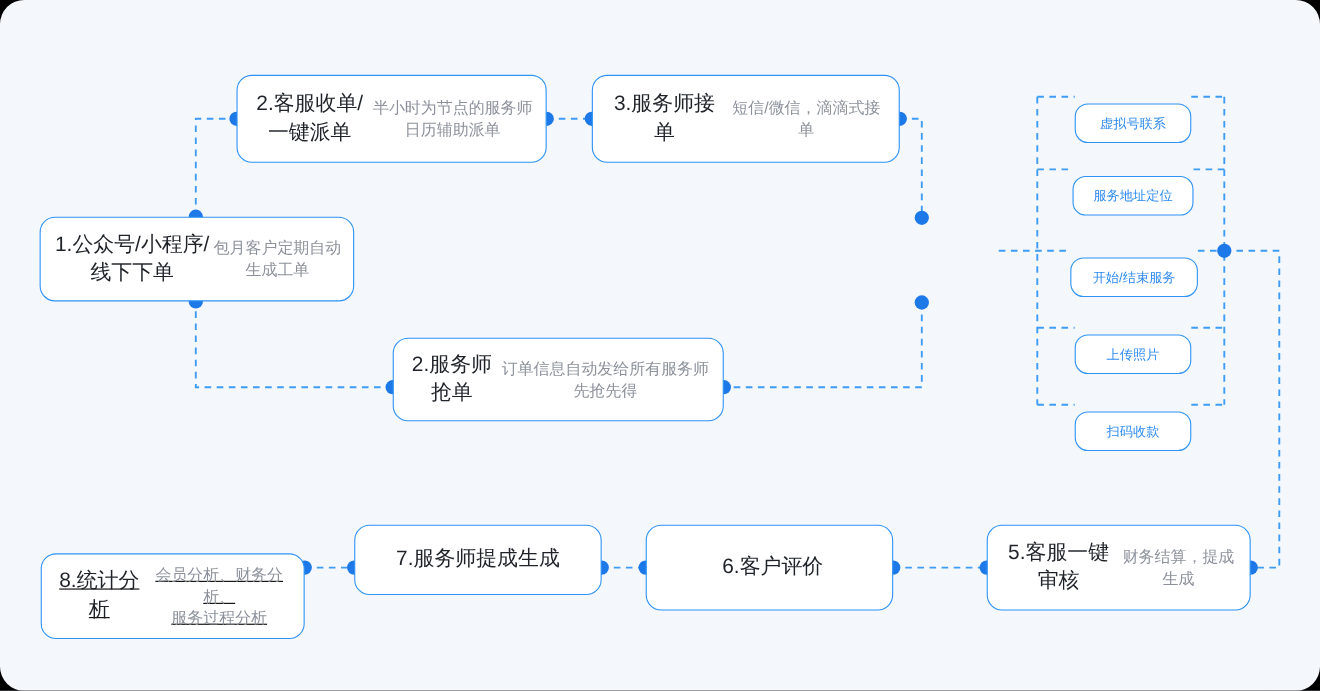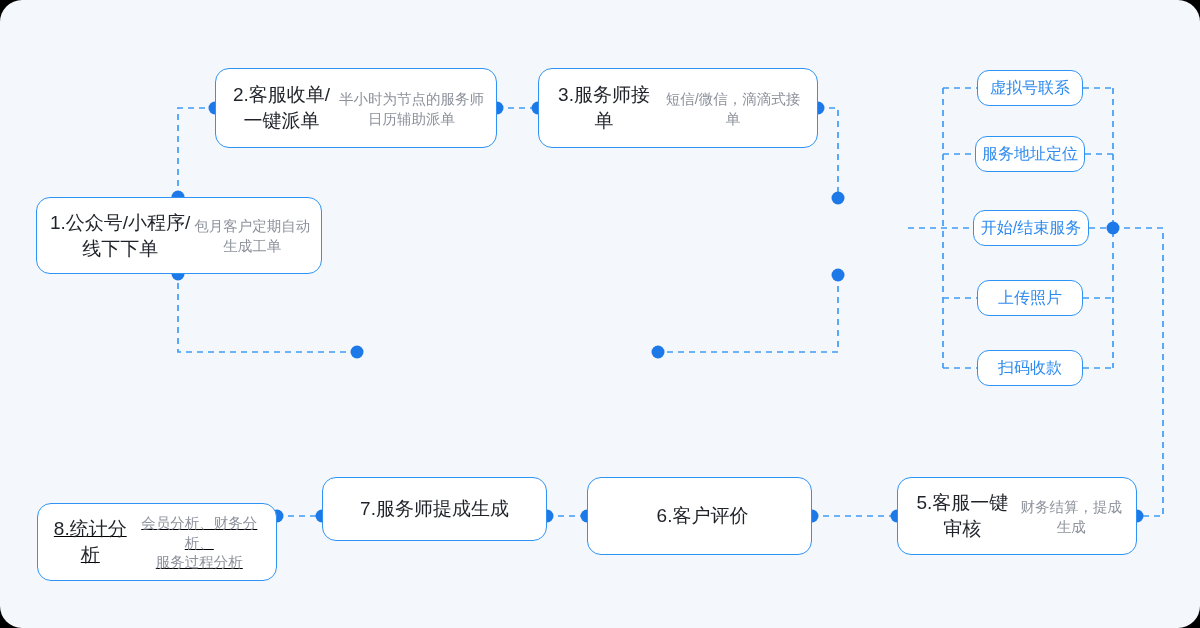--- a/index.html
+++ b/index.html
@@ -25,21 +25,21 @@
     display:flex;align-items:center;justify-content:center;
     text-align:center;padding:4px 10px;
   }
   .node .title{font-size:19px;color:var(--title);font-weight:500;line-height:1.35;}
   .node .subtitle{font-size:14.5px;color:var(--subtitle);line-height:1.35;margin-top:3px;}
   .node--compact .title{font-size:18px;}
   .pill{
     position:absolute;background:var(--node-bg);
     border:1.6px solid var(--node-border);border-radius:12px;
     display:flex;align-items:center;justify-content:center;
-    font-size:16px;color:var(--pill-text);text-align:center;
+    font-size:12px;color:var(--pill-text);text-align:center;margin-top:24px;
   }
   
   #node-order{left:36px;top:197px;width:286px;height:77px;}
   #node-dispatch{left:215px;top:68px;width:282px;height:80px;}
   #node-accept{left:538px;top:68px;width:280px;height:80px;text-align:center;}
   #node-process{left:746px;top:198px;width:162px;height:77px;}
   #node-grab{left:357px;top:307px;width:301px;height:76px;}
   #node-stats{left:37px;top:503px;width:240px;height:78px;text-decoration:underline;}
   #node-commission{left:322px;top:477px;width:225px;height:64px;}
   #node-review{left:587px;top:477px;width:225px;height:78px;padding-left:16px;}
@@ -108,20 +108,24 @@
     <div class="title">2.客服收单/一键派单</div>
     <div class="subtitle">半小时为节点的服务师日历辅助派单</div>
   </div>
 
   <div class="node" id="node-accept">
     <div class="title">3.服务师接单</div>
     <div class="subtitle">短信/微信，滴滴式接单</div>
   </div>
 
 
+  <div class="node" id="node-grab">
+    <div class="title">2.服务师抢单</div>
+    <div class="subtitle">订单信息自动发给所有服务师 先抢先得</div>
+  </div>
 
   <div class="node" id="node-stats">
     <div class="title">8.统计分析</div>
     <div class="subtitle"><span>会员分析、财务分析、</span><br><span>服务过程分析</span></div>
   </div>
 
   <div class="node" id="node-commission">
     <div class="title">7.服务师提成生成</div>
   </div>
 

